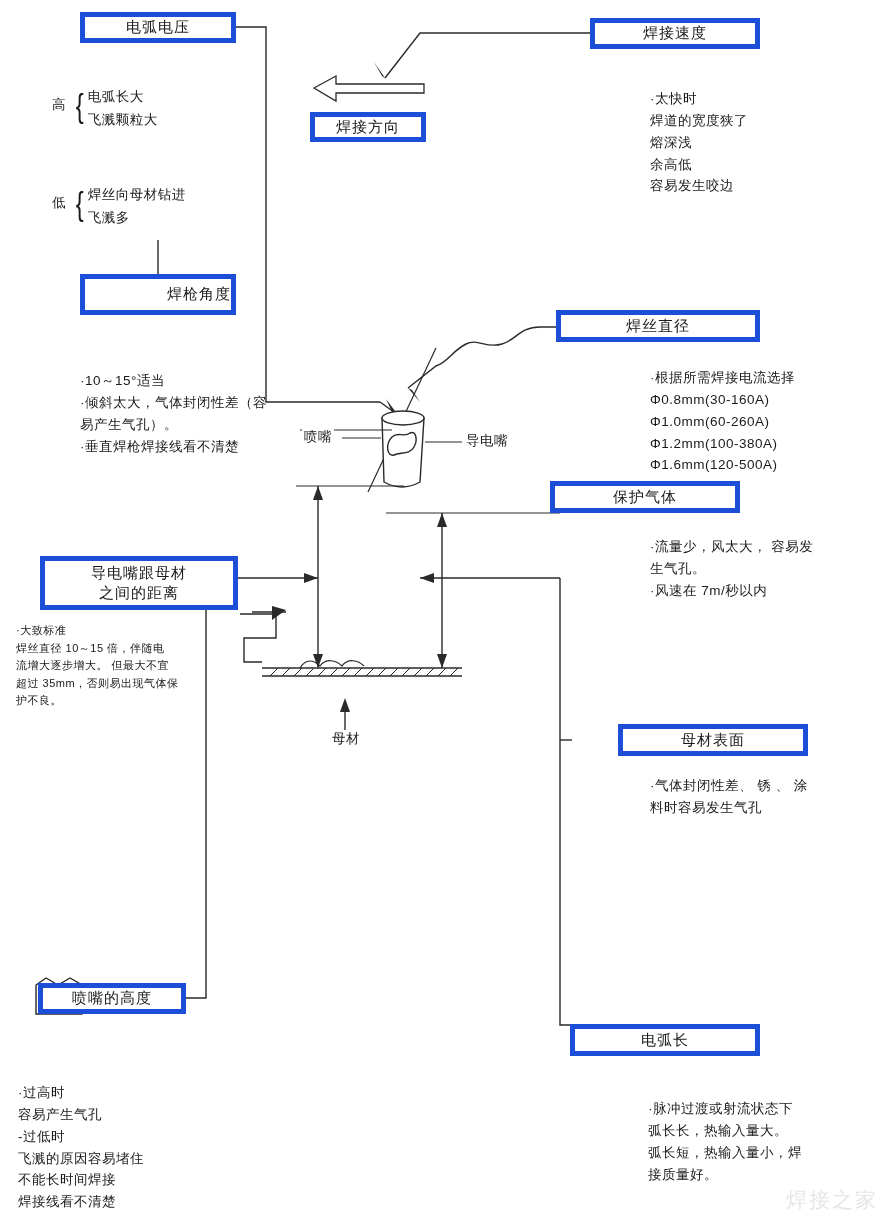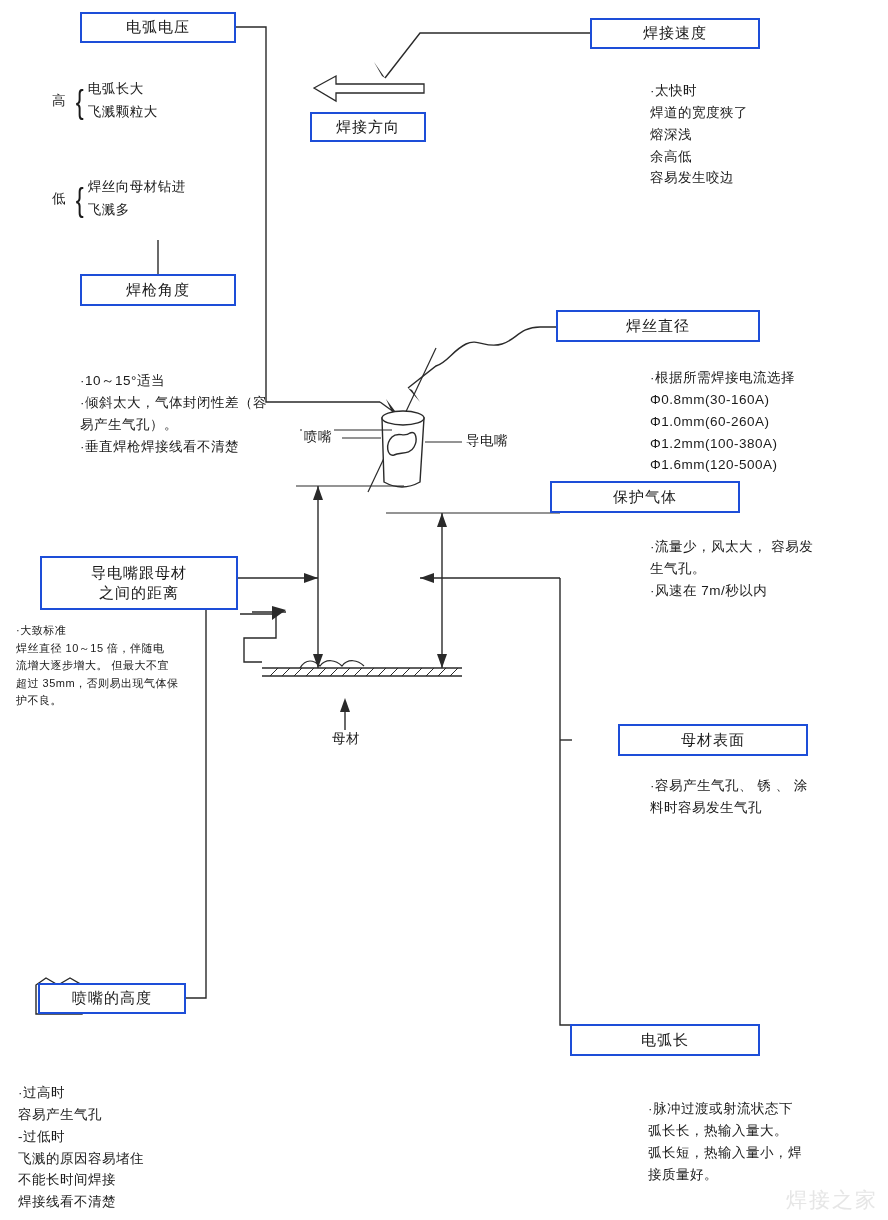--- a/index.html
+++ b/index.html
@@ -9,21 +9,21 @@
   }
   #page {
     position:relative;
     width:888px;
     height:1220px;
     overflow:hidden;
     background:#ffffff;
   }
   .box {
     position:absolute;
-    border:2px solid #1d4ed8;
+    border:5px solid #1d4ed8;
     background:#ffffff;
     display:flex;
     align-items:center;
     justify-content:center;
     text-align:center;
     font-size:15px;
     letter-spacing:1px;
     line-height:1.35;
     box-sizing:border-box;
     z-index:5;
@@ -53,21 +53,21 @@
     letter-spacing:0.5px;
     z-index:4;
   }
   .brace-row .k { margin-right:8px; }
   .brace-row .brace {
     font-size:34px;
     line-height:1;
     transform:scaleX(0.7);
     margin-right:2px;
   }
-  .brace-row .vals { line-height:1.7; }
+  .brace-row .vals { line-height:1.7;margin-top:8px; }
   svg.lines {
     position:absolute;
     left:0; top:0;
     width:888px; height:1220px;
     z-index:1;
   }
   .wm {
     position:absolute;
     right:10px;
     bottom:6px;
@@ -173,21 +173,21 @@
   </div>
 
   <div class="box" style="left:590px; top:18px; width:170px; height:31px;">
     <span>焊接速度</span>
   </div>
 
   <div class="box" style="left:310px; top:112px; width:116px; height:30px;">
     <span>焊接方向</span>
   </div>
 
-  <div class="box" style="left:80px; top:274px; width:156px; height:32px;">
+  <div class="box" style="left:80px; top:274px; width:156px; height:41px;justify-content:flex-end;">
     <span>焊枪角度</span>
   </div>
 
   <div class="box" style="left:556px; top:310px; width:204px; height:32px;">
     <span>焊丝直径</span>
   </div>
 
   <div class="box" style="left:550px; top:481px; width:190px; height:32px;">
     <span>保护气体</span>
   </div>
@@ -226,21 +226,21 @@
 飞溅颗粒大</span>
   </div>
 
   <div class="brace-row" style="left:52px; top:176px;">
     <span class="k">低</span>
     <span class="brace">{</span>
     <span class="vals" style="white-space:pre-line;">焊丝向母材钻进
 飞溅多</span>
   </div>
 
-  <div class="note" style="left:650px; top:80px; width:226px;">·太快时
+  <div class="note" style="left:650px; top:88px; width:226px;">·太快时
  焊道的宽度狭了
  熔深浅
  余高低
  容易发生咬边</div>
 
   <div class="note" style="left:40px; top:370px; width:254px;margin-left:40px;">·10～15°适当
 ·倾斜太大，气体封闭性差（容
  易产生气孔）。
 ·垂直焊枪焊接线看不清楚</div>
 
@@ -253,21 +253,21 @@
   <div class="note" style="left:650px; top:536px; width:232px;">·流量少，风太大， 容易发
  生气孔。
 ·风速在 7m/秒以内</div>
 
   <div class="note small" style="left:16px; top:622px; width:236px;">·大致标准
  焊丝直径 10～15 倍，伴随电
  流增大逐步增大。 但最大不宜
  超过 35mm，否则易出现气体保
  护不良。</div>
 
-  <div class="note" style="left:650px; top:775px; width:228px;">·容易产生气孔、 锈 、 涂
+  <div class="note" style="left:650px; top:775px; width:228px;">·气体封闭性差、 锈 、 涂
 料时容易发生气孔</div>
 
   <div class="note" style="left:18px; top:1082px; width:260px;">·过高时
  容易产生气孔
 -过低时
  飞溅的原因容易堵住
  不能长时间焊接
  焊接线看不清楚</div>
 
   <div class="note" style="left:648px; top:1098px; width:236px;">·脉冲过渡或射流状态下

